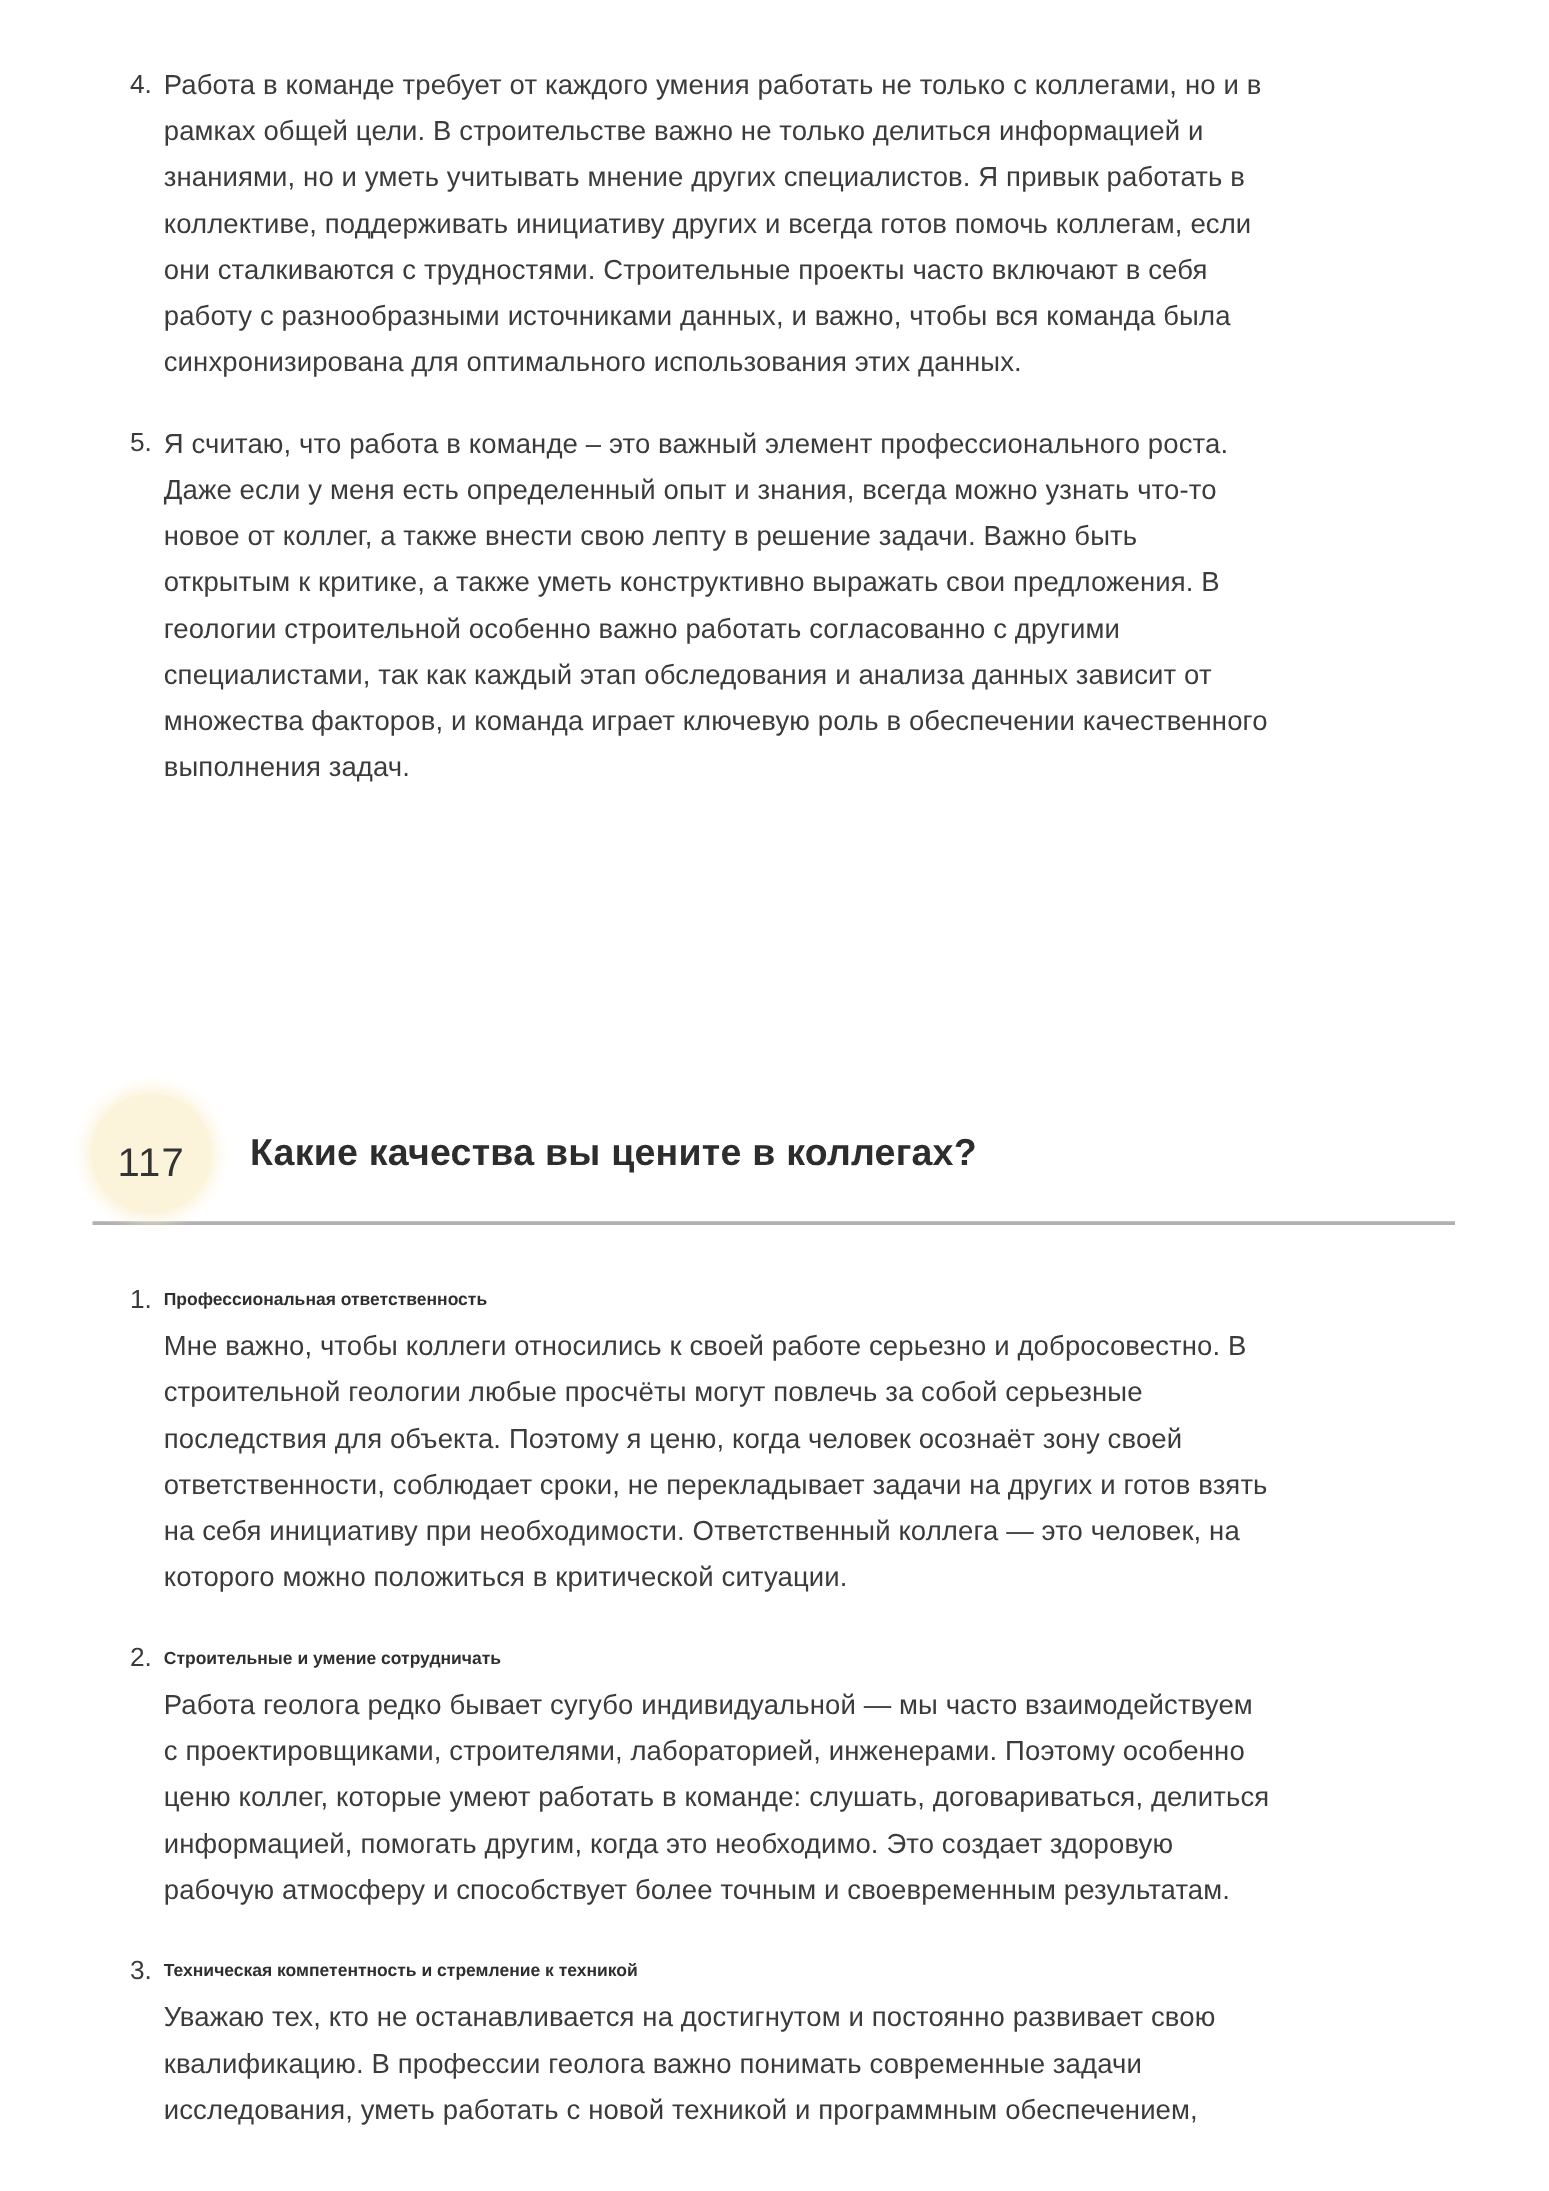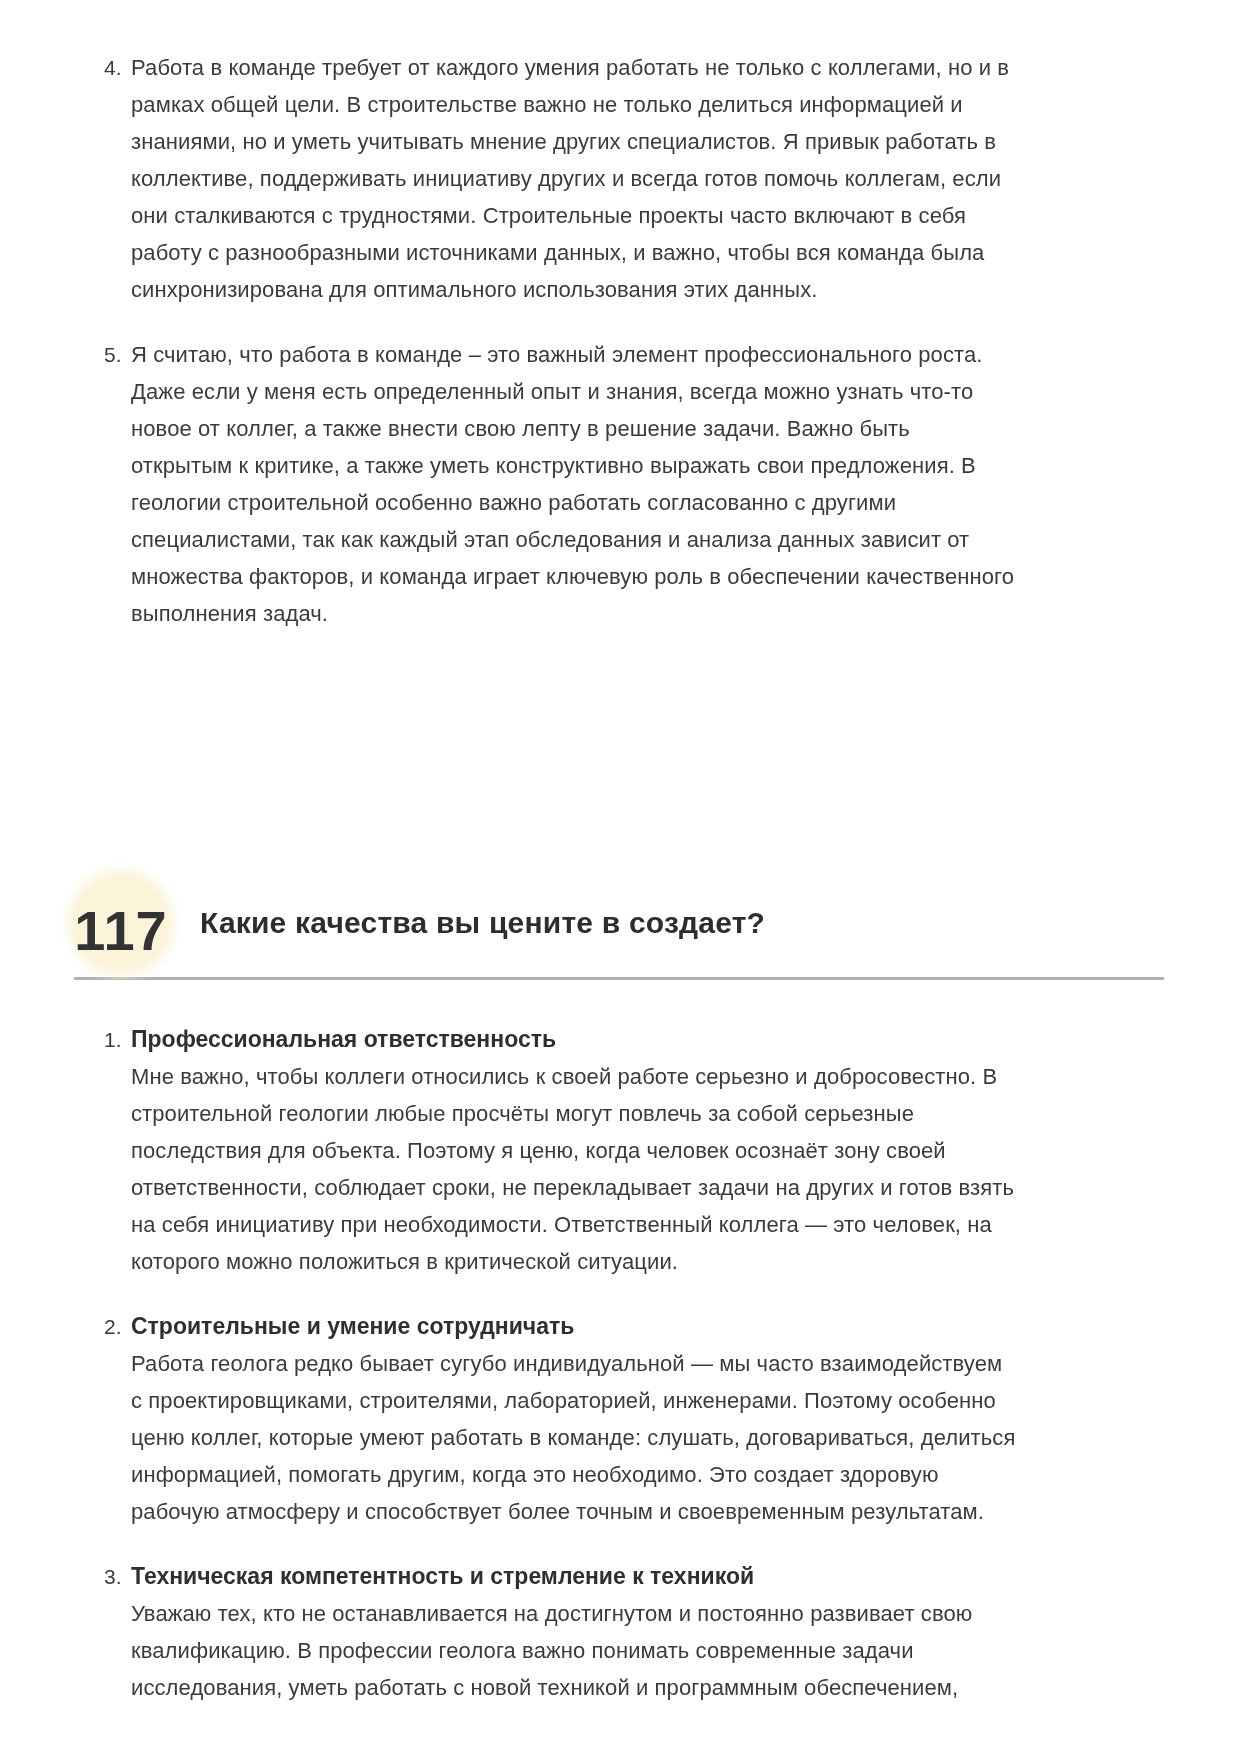--- a/index.html
+++ b/index.html
@@ -33,21 +33,21 @@
     font-weight: 400;
   }
   .num-item .item-content { max-width: 886px; }
   .body-text {
     font-size: 22px;
     line-height: 37px;
     color: #3b3b3b;
     letter-spacing: 0.1px;
   }
   .item-title {
-    font-size: 23px;
+    font-size: 14px;
     line-height: 37px;
     font-weight: 700;
     color: #2f2f2f;
   }
   
   .section-header {
     margin-top: 243px;
     margin-left: 73px;
     display: flex;
     align-items: center;
@@ -57,22 +57,22 @@
     height: 96px;
     border-radius: 50%;
     background: #fbf3da;
     box-shadow: 0 0 12px 5px #fbf3da;
     display: flex;
     align-items: center;
     justify-content: center;
     flex: 0 0 96px;
   }
   .badge span {
-    font-size: 56px;
-    font-weight: 700;
+    font-size: 32px;
+    font-weight: 400;
     color: #333333;
     letter-spacing: 1px;
     margin-top: 14px;
   }
   .question-title {
     margin-left: 31px;
     font-size: 30px;
     font-weight: 700;
     color: #2d2d2d;
     letter-spacing: 0.2px;
@@ -104,21 +104,21 @@
       <div class="item-content">
         <p class="body-text">Я считаю, что работа в команде – это важный элемент профессионального роста. Даже если у меня есть определенный опыт и знания, всегда можно узнать что-то новое от коллег, а также внести свою лепту в решение задачи. Важно быть открытым к критике, а также уметь конструктивно выражать свои предложения. В геологии строительной особенно важно работать согласованно с другими специалистами, так как каждый этап обследования и анализа данных зависит от множества факторов, и команда играет ключевую роль в обеспечении качественного выполнения задач.</p>
       </div>
     </li>
   </ol>
 
   <header class="section-header">
     <div class="badge">
       <span>117</span>
     </div>
-    <h1 class="question-title">Какие качества вы цените в создает?</h1>
+    <h1 class="question-title">Какие качества вы цените в коллегах?</h1>
   </header>
   <hr class="divider">
 
   <ol class="num-list qualities">
     <li class="num-item">
       <span class="num">1.</span>
       <div class="item-content">
         <p class="item-title">Профессиональная ответственность</p>
         <p class="body-text">Мне важно, чтобы коллеги относились к своей работе серьезно и добросовестно. В строительной геологии любые просчёты могут повлечь за собой серьезные последствия для объекта. Поэтому я ценю, когда человек осознаёт зону своей ответственности, соблюдает сроки, не перекладывает задачи на других и готов взять на себя инициативу при необходимости. Ответственный коллега — это человек, на которого можно положиться в критической ситуации.</p>
       </div>

